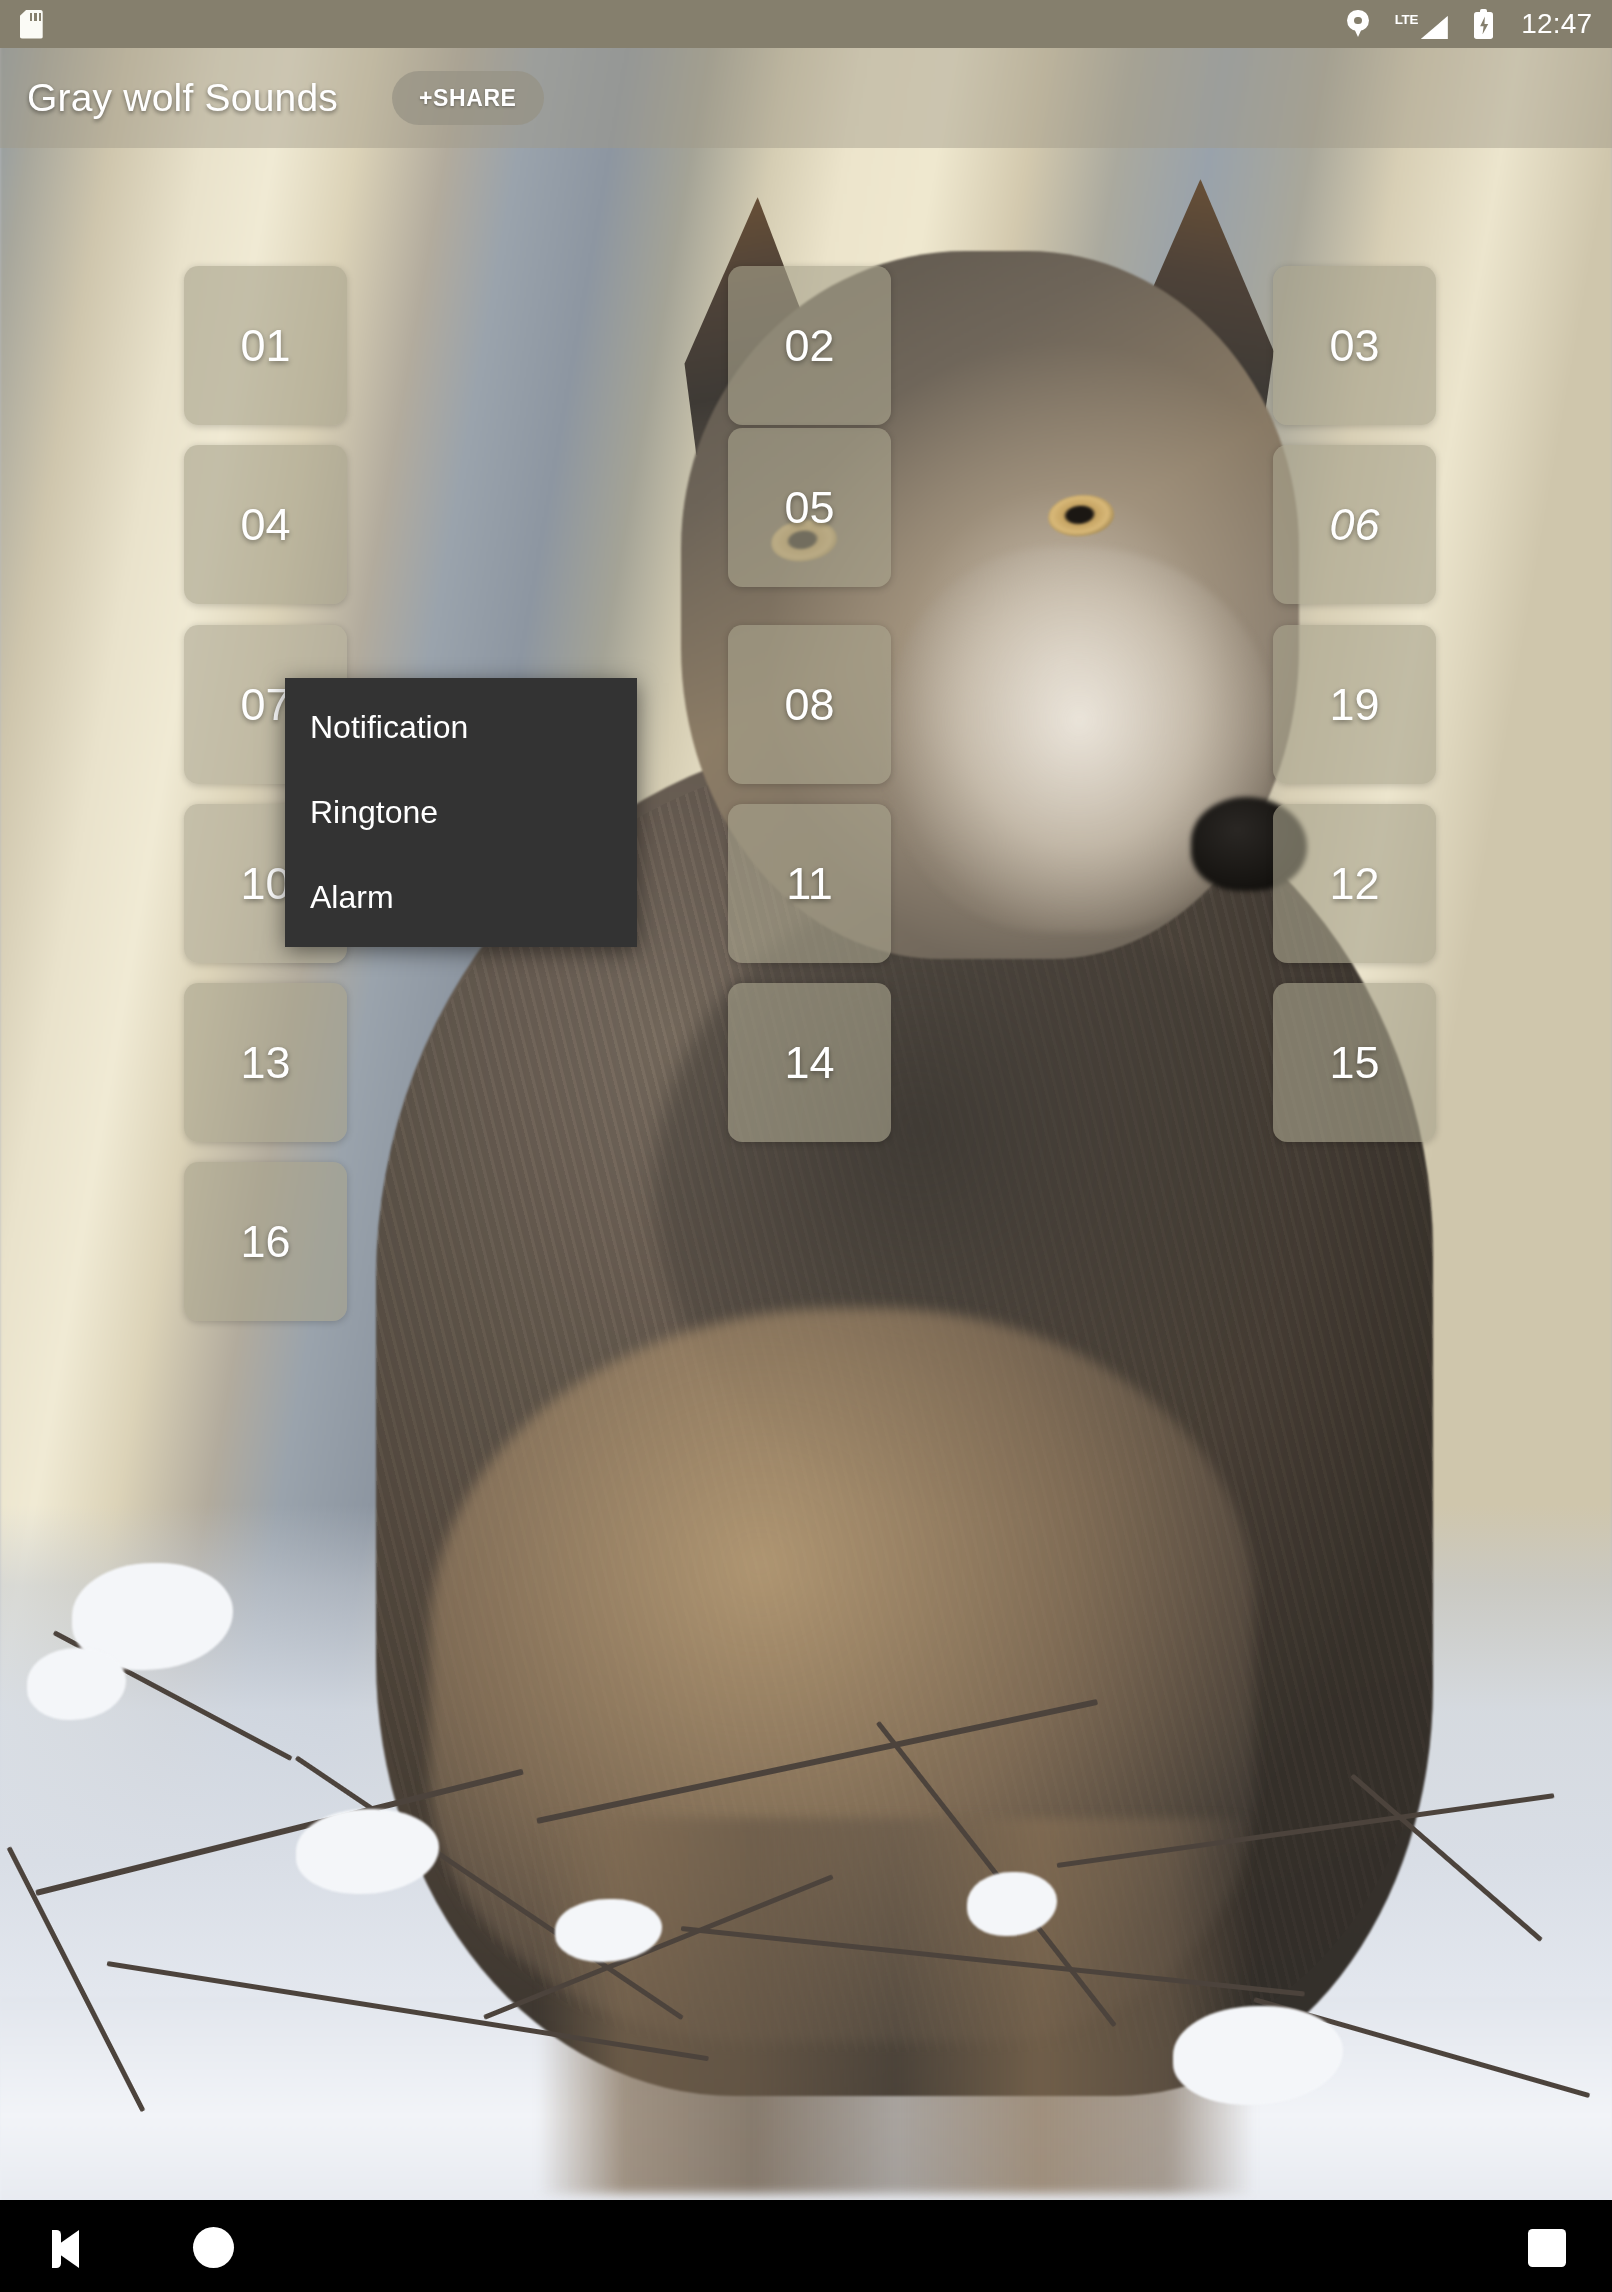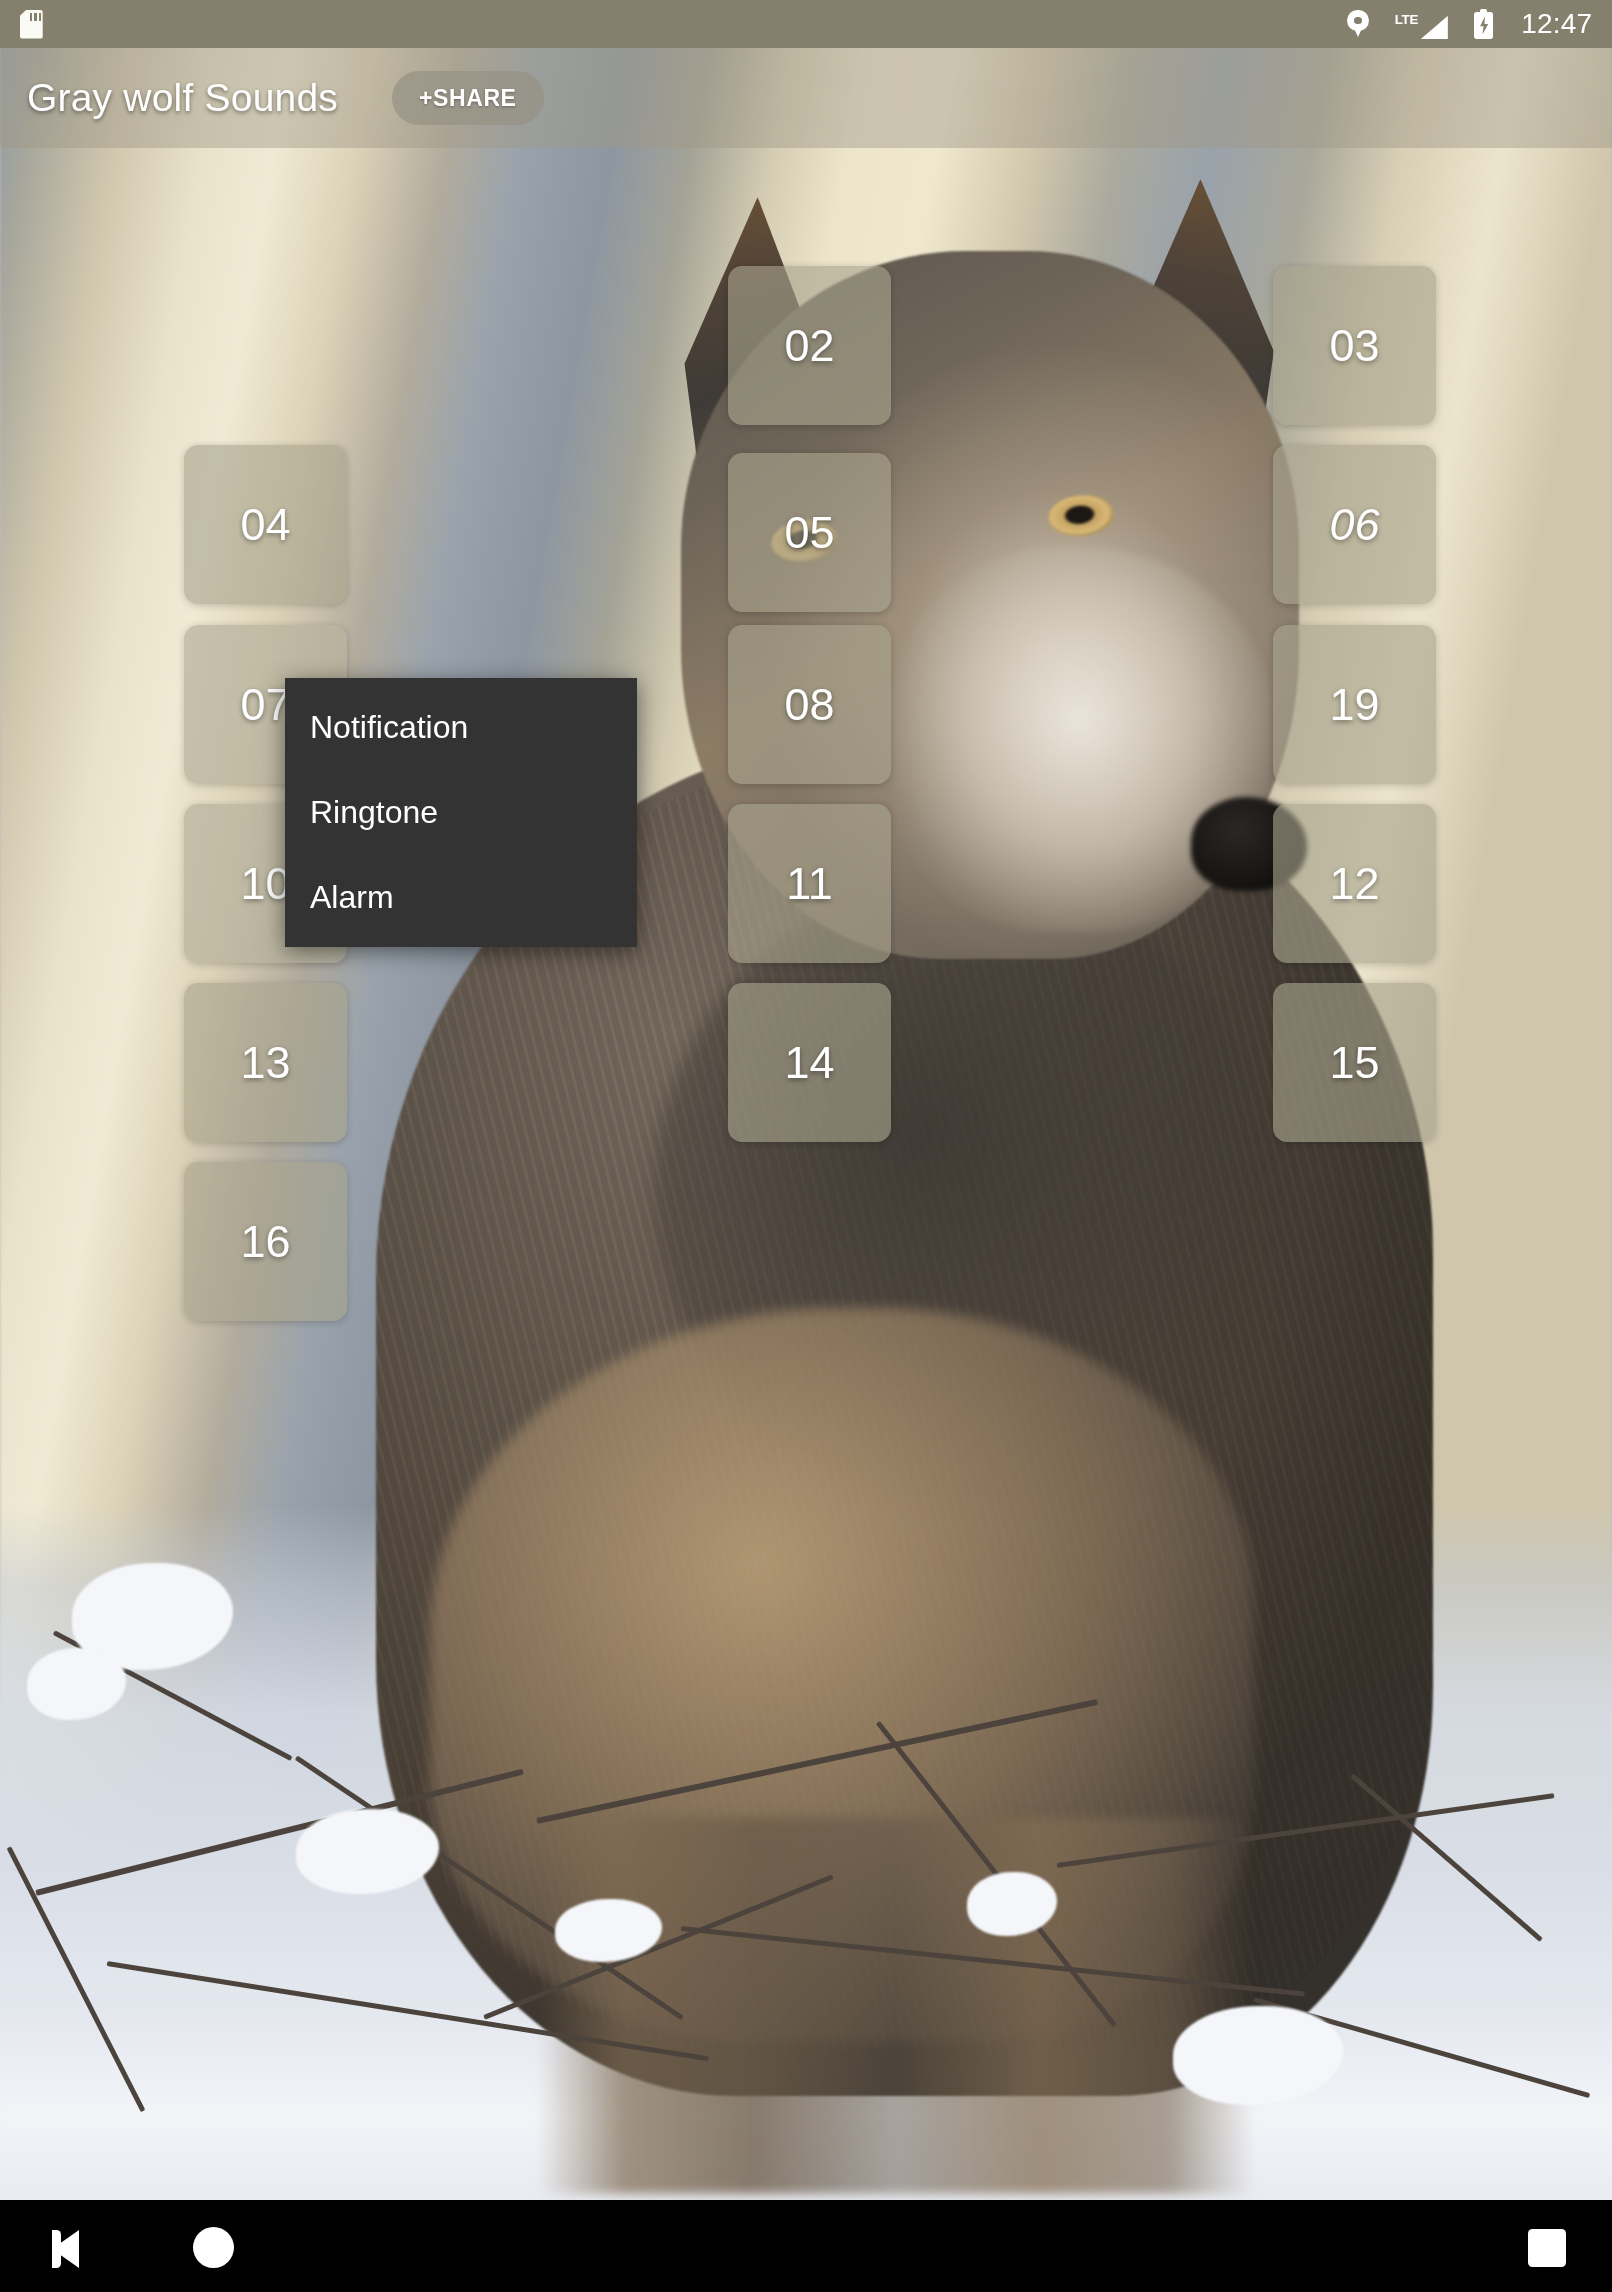--- a/index.html
+++ b/index.html
@@ -425,24 +425,25 @@
       <div class="sb-clock">12:47</div>
     </div>
   </div>
 
   <div class="app-bar">
     <div class="app-title">Gray wolf Sounds</div>
     <button class="share-btn">+SHARE</button>
   </div>
 
   <div class="sound-grid">
+      <button class="sound-btn" style="left: 184px; top: 117px;">01</button>
       <button class="sound-btn" style="left: 728px; top: 117px;">02</button>
       <button class="sound-btn" style="left: 1273px; top: 117px;">03</button>
       <button class="sound-btn" style="left: 184px; top: 296px;">04</button>
-      <button class="sound-btn" style="left: 728px; top: 304px;">05</button>
+      <button class="sound-btn" style="left: 728px; top: 279px;">05</button>
       <button class="sound-btn" style="left: 1273px; top: 296px; font-style: italic;">06</button>
       <button class="sound-btn pressed" style="left: 184px; top: 476px;">07</button>
       <button class="sound-btn" style="left: 728px; top: 476px;">08</button>
       <button class="sound-btn" style="left: 1273px; top: 476px;">19</button>
       <button class="sound-btn pressed" style="left: 184px; top: 655px;">10</button>
       <button class="sound-btn" style="left: 728px; top: 655px;">11</button>
       <button class="sound-btn" style="left: 1273px; top: 655px;">12</button>
       <button class="sound-btn" style="left: 184px; top: 834px;">13</button>
       <button class="sound-btn" style="left: 728px; top: 834px;">14</button>
       <button class="sound-btn" style="left: 1273px; top: 834px;">15</button>

